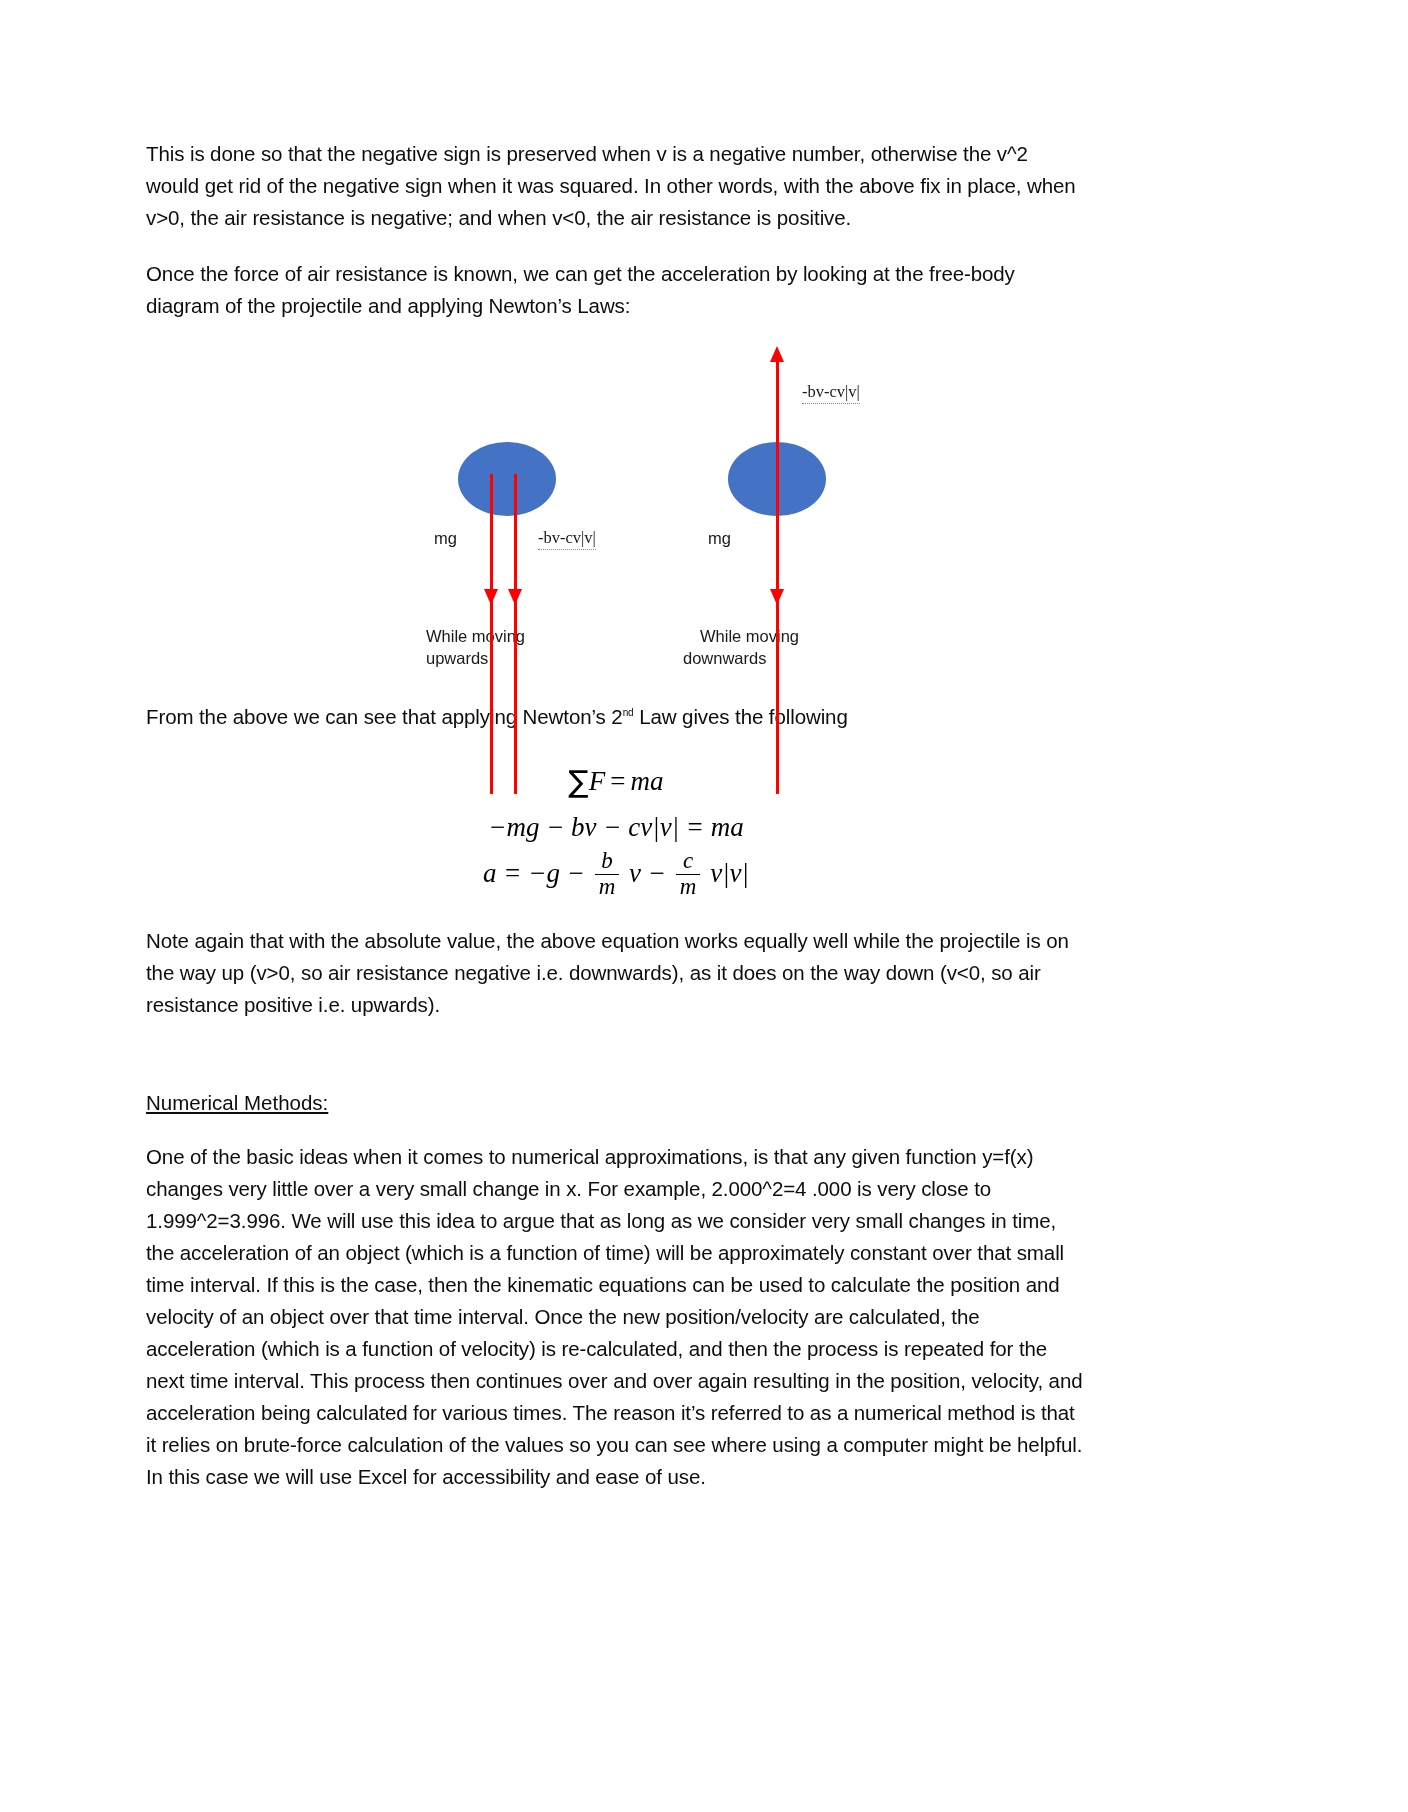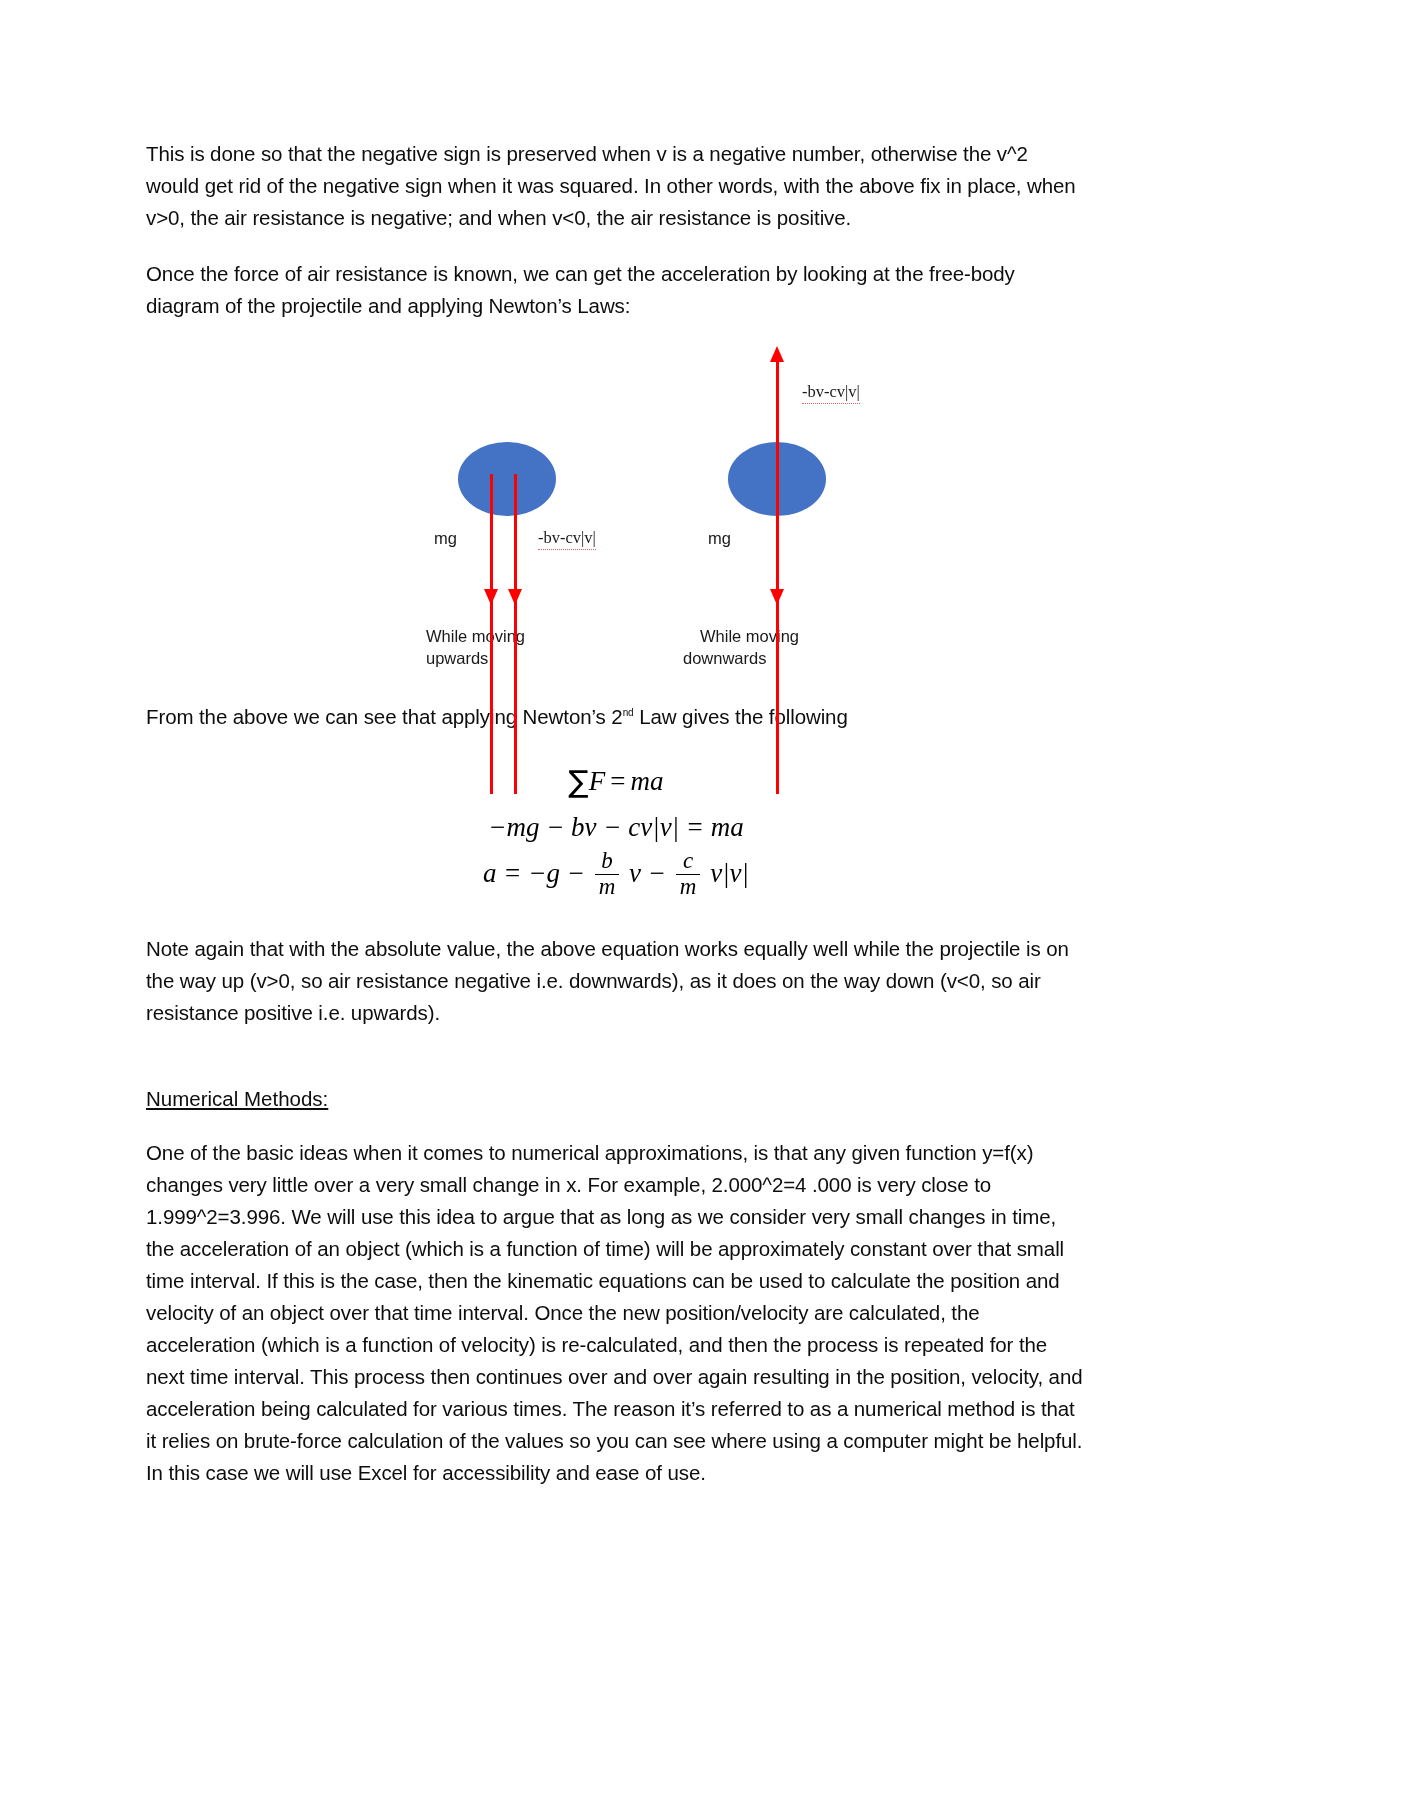--- a/index.html
+++ b/index.html
@@ -98,21 +98,21 @@
   }
   .caption {
     position: absolute;
     font-size: 16.5px;
     line-height: 21px;
     color: #1a1a1a;
     white-space: nowrap;
   }
   
   .equations {
-    margin: 10px 0 32px 0;
+    margin: 10px 0 24px 0;
     text-align: center;
     font-family: "Liberation Serif", serif;
   }
   .eq {
     font-style: italic;
     font-size: 27px;
     line-height: 46px;
     color: #000;
     white-space: nowrap;
   }
@@ -133,21 +133,21 @@
     margin: 0 3px;
     position: relative;
     top: -1px;
   }
   .frac .num { display: block; padding: 0 4px; }
   .frac .den { display: block; border-top: 1.6px solid #000; padding: 0 4px; }
   h2.section-heading {
     font-size: 20.5px;
     font-weight: normal;
     line-height: 32px;
-    margin: 0 0 22px 0;
+    margin: 12px 0 22px 0;
     color: #0d0d0d;
   }
   h2.section-heading span { text-decoration: underline; }
   .spacer { height: 30px; }
 </style>
 </head>
 <body>
 
 <div class="page">
   <div class="content">

